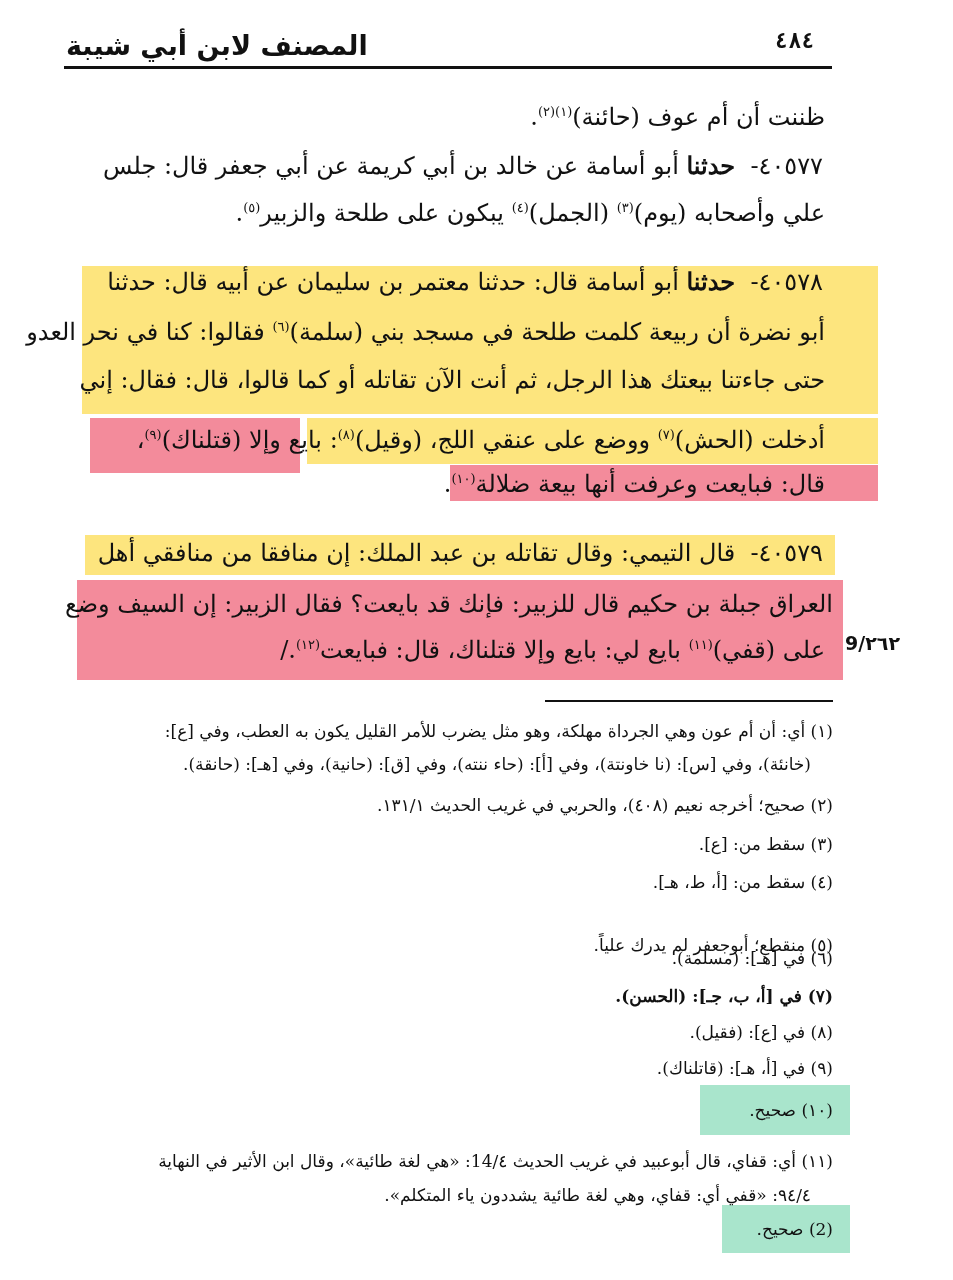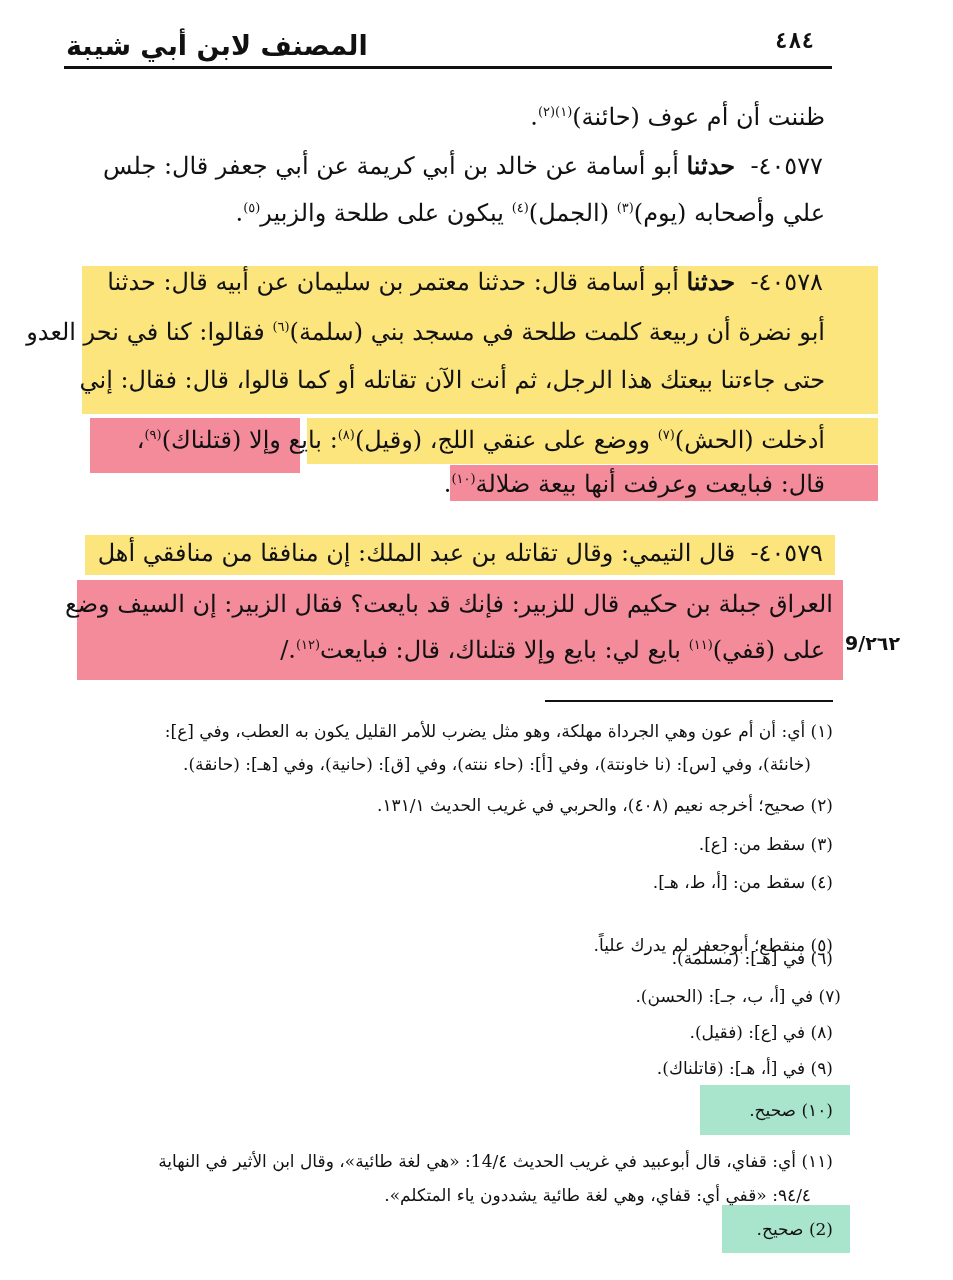--- a/index.html
+++ b/index.html
@@ -82,19 +82,19 @@
 <div class="hl-box hl-green" style="left:700px; top:1085px; width:150px; height:50px;"></div>
 <div class="hl-box hl-green" style="left:722px; top:1205px; width:128px; height:48px;"></div>
 
 <div class="abs rtl fn" style="right:120px; top:716px; width:760px;text-align:right;">(١) أي: أن أم عون وهي الجرداة مهلكة، وهو مثل يضرب للأمر القليل يكون به العطب، وفي [ع]:</div>
 <div class="abs rtl fn" style="right:142px; top:749px; width:740px;">(خانئة)، وفي [س]: (نا خاونتة)، وفي [أ]: (حاء ننته)، وفي [ق]: (حانية)، وفي [هـ]: (حانقة).</div>
 <div class="abs rtl fn" style="right:120px; top:790px; width:740px;">(٢) صحيح؛ أخرجه نعيم (٤٠٨)، والحربي في غريب الحديث ١٣١/١.</div>
 <div class="abs rtl fn" style="right:120px; top:829px; width:740px;">(٣) سقط من: [ع].</div>
 <div class="abs rtl fn" style="right:120px; top:867px; width:740px;">(٤) سقط من: [أ، ط، هـ].</div>
 <div class="abs rtl fn" style="right:120px; top:905px; width:740px;margin-top:25px;">(٥) منقطع؛ أبوجعفر لم يدرك علياً.</div>
 <div class="abs rtl fn" style="right:120px; top:943px; width:740px;">(٦) في [هـ]: (مسلمة).</div>
-<div class="abs rtl fn" style="right:112px; top:981px; width:740px;">(٧) في [أ، ب، جـ]: (الحسن).</div>
+<div class="abs rtl fn" style="right:120px; top:981px; width:740px;font-weight:bold;">(٧) في [أ، ب، جـ]: (الحسن).</div>
 <div class="abs rtl fn" style="right:120px; top:1017px; width:740px;">(٨) في [ع]: (فقيل).</div>
 <div class="abs rtl fn" style="right:120px; top:1053px; width:740px;">(٩) في [أ، هـ]: (قاتلناك).</div>
 <div class="abs rtl fn" style="right:120px; top:1095px; width:740px;">(١٠) صحيح.</div>
 <div class="abs rtl fn" style="right:120px; top:1146px; width:780px;">(١١) أي: قفاي، قال أبوعبيد في غريب الحديث 14/٤: «هي لغة طائية»، وقال ابن الأثير في النهاية</div>
 <div class="abs rtl fn" style="right:142px; top:1180px; width:740px;">٩٤/٤: «قفي أي: قفاي، وهي لغة طائية يشددون ياء المتكلم».</div>
 <div class="abs rtl fn" style="right:120px; top:1214px; width:740px;">(2) صحيح.</div>
 
 </body></html>

